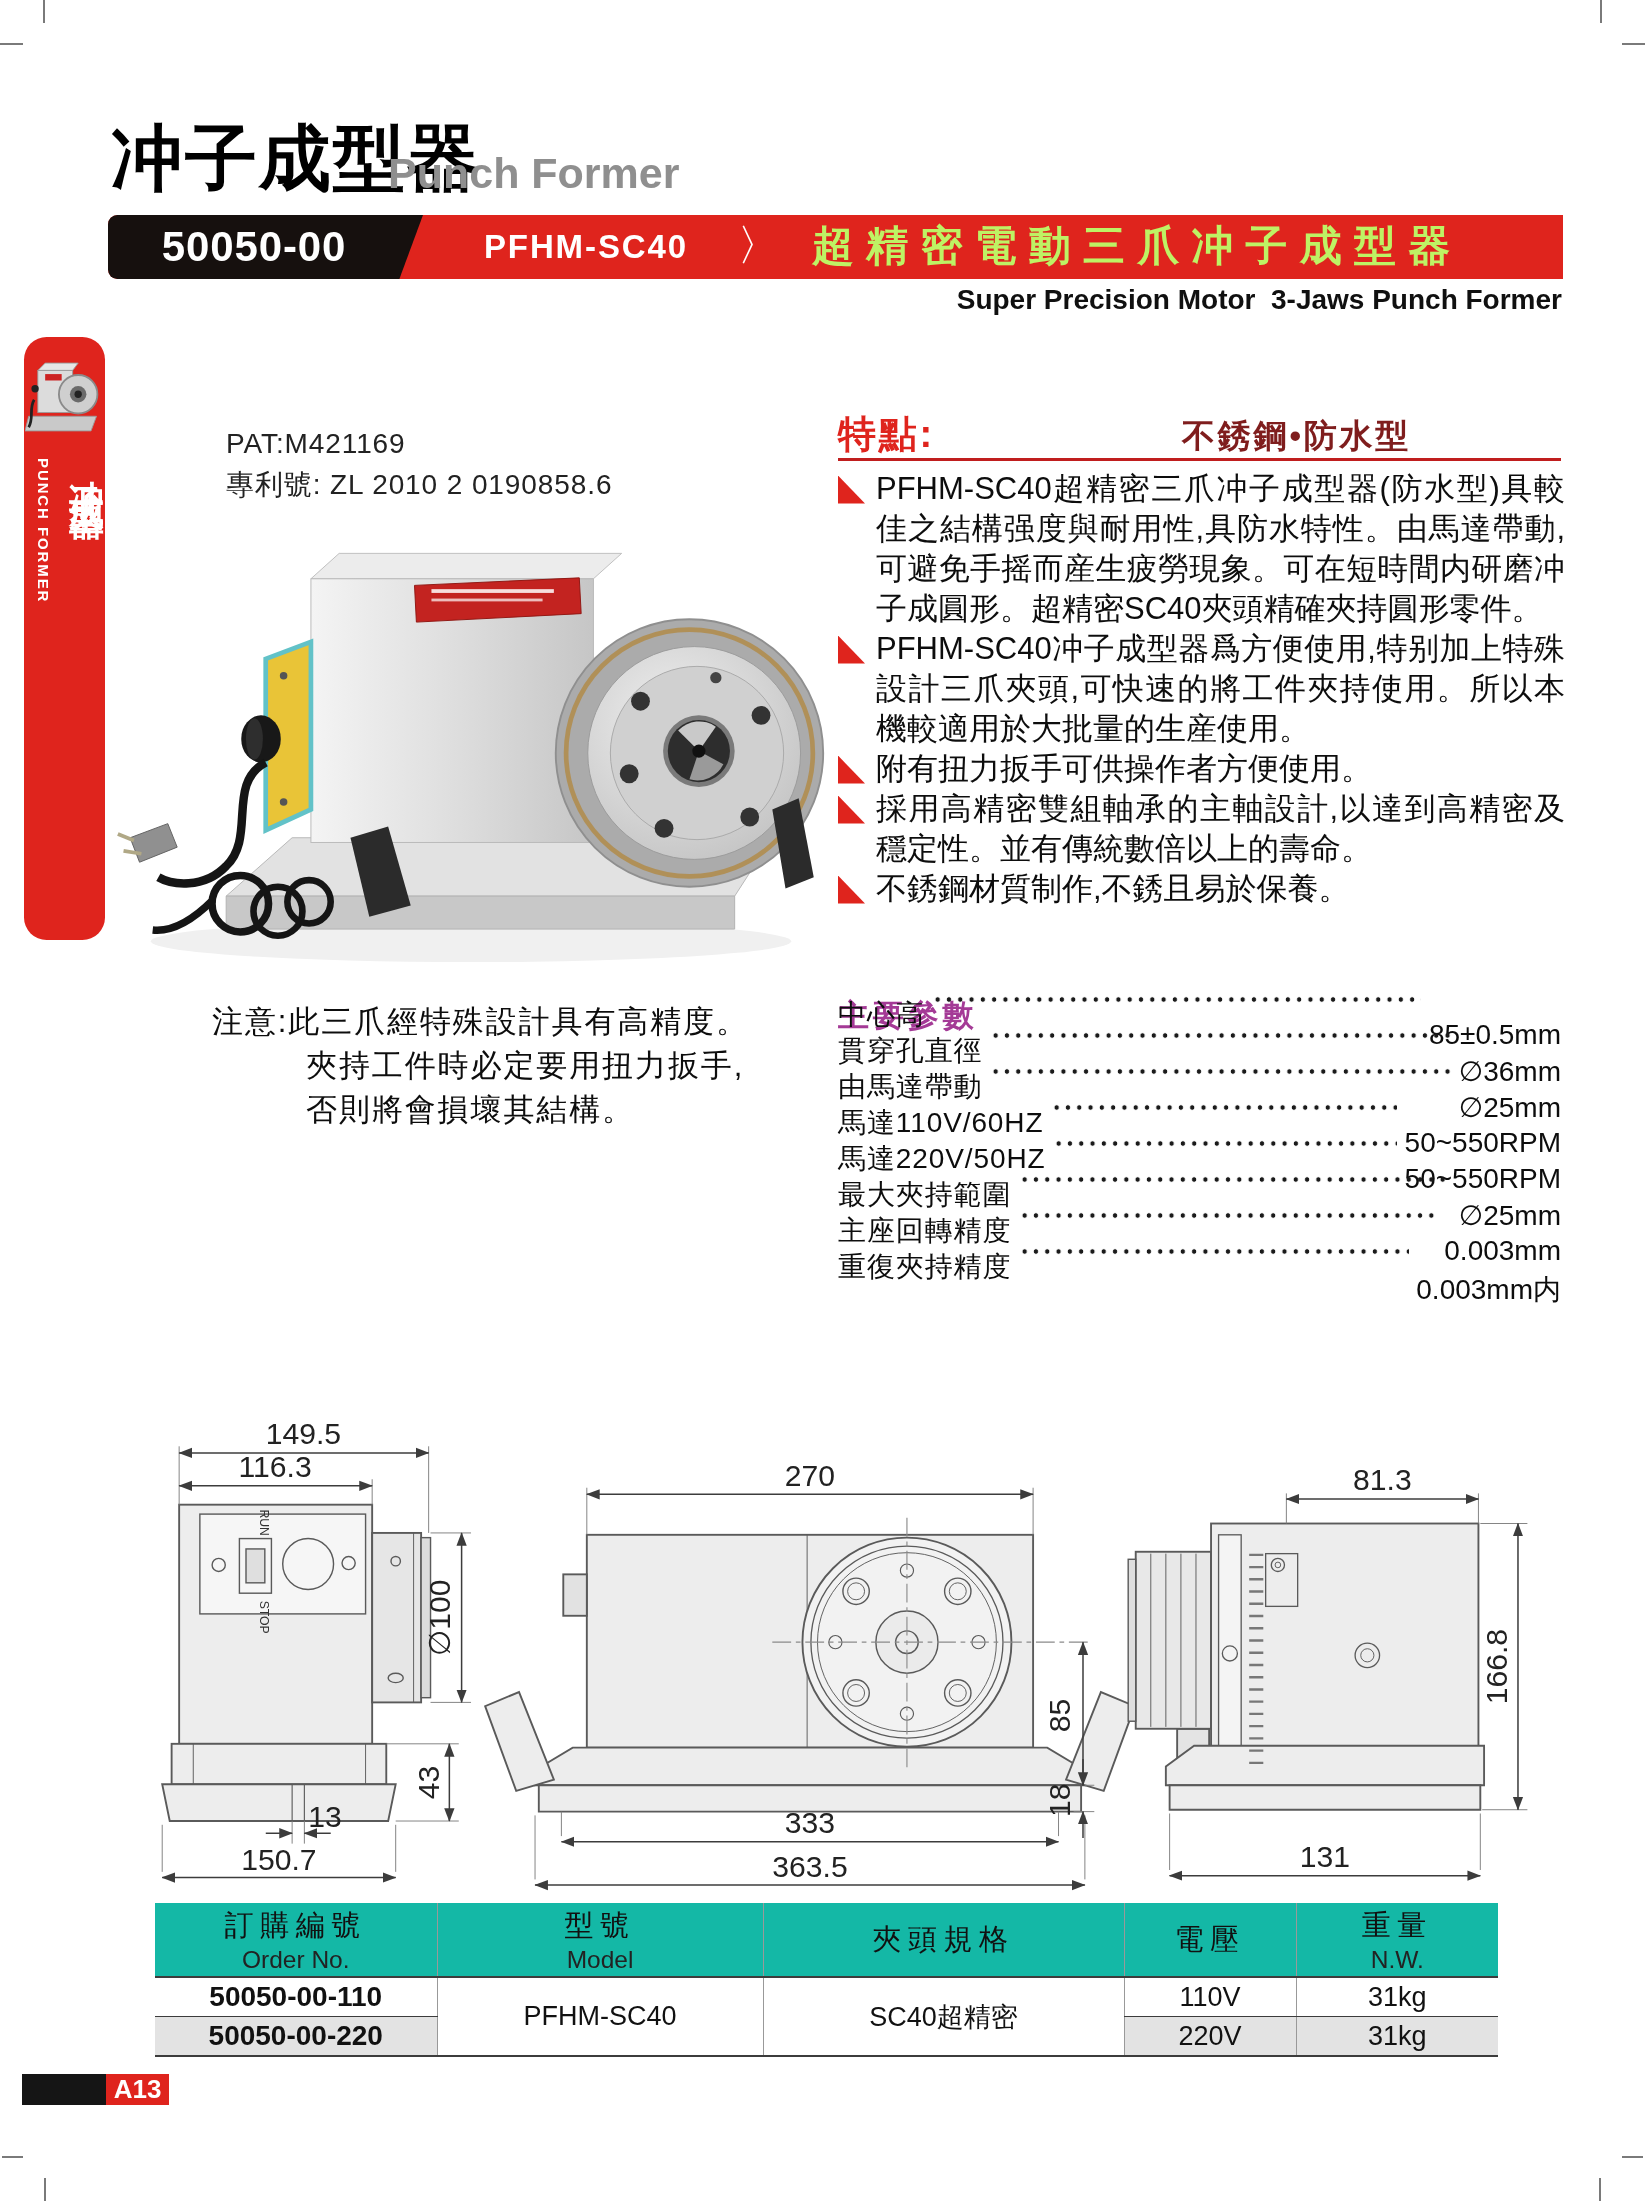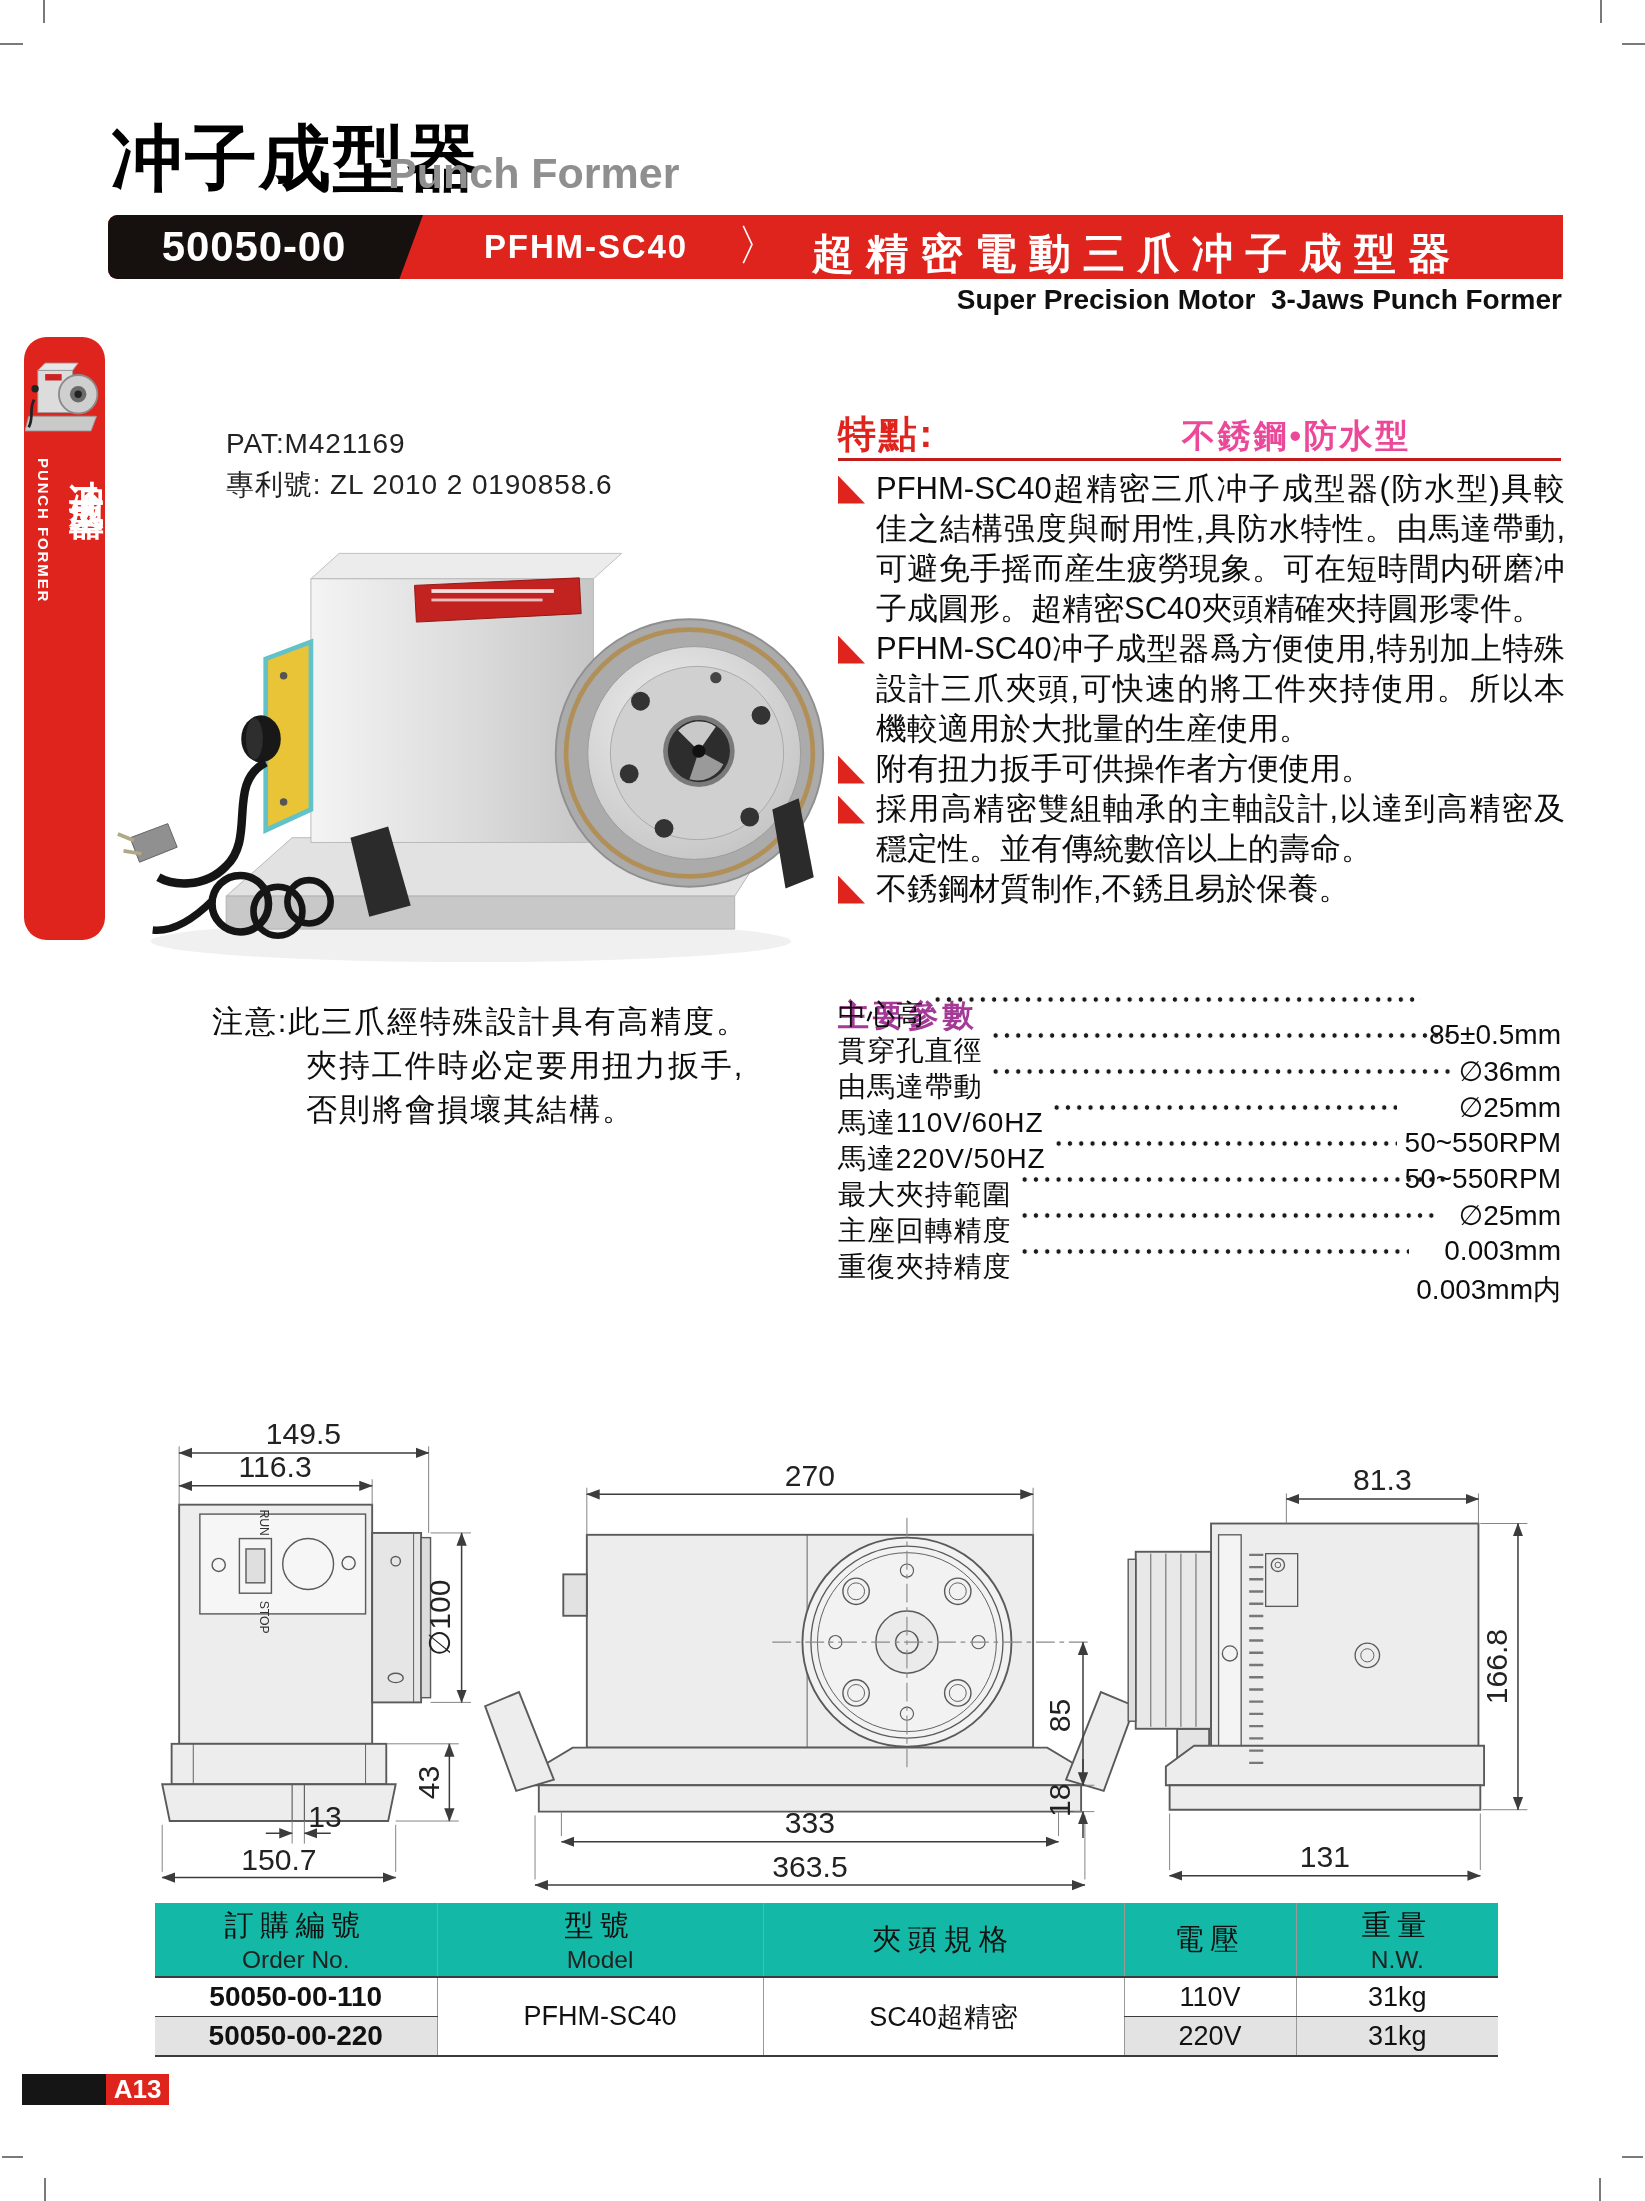--- a/index.html
+++ b/index.html
@@ -19,29 +19,29 @@
   .title-en{position:absolute;left:388px;top:149px;font-size:43px;font-weight:bold;color:#8f8f8f;white-space:nowrap;}
   
   .banner{position:absolute;left:108px;top:215px;width:1455px;height:64px;background:#df241d;border-radius:9.4px 0 0 9.4px;}
   .banner-black{position:absolute;left:0;top:0;width:315px;height:64px;background:#16100e;
                 border-radius:9.4px 0 0 9.4px;clip-path:polygon(0 0,100% 0,92.5% 100%,0 100%);}
   .banner-order{position:absolute;left:0;top:0;width:292px;height:64px;line-height:64px;text-align:center;
                 color:#fff;font-size:42px;font-weight:bold;letter-spacing:0.9px;}
   .banner-model{position:absolute;left:339px;top:0;width:278px;height:64px;line-height:64px;text-align:center;
                 color:#fff;font-size:33px;font-weight:bold;letter-spacing:1.9px;}
   .banner-chevron{position:absolute;left:629px;top:0;height:64px;line-height:60px;color:#fff;font-size:43px;font-weight:200;}
-  .banner-zh{position:absolute;left:704px;top:8px;height:64px;line-height:62px;color:#ffffff;font-size:42px;
+  .banner-zh{position:absolute;left:704px;top:0;height:64px;line-height:62px;color:#bef264;font-size:42px;
              font-weight:bold;letter-spacing:12.2px;white-space:nowrap;}
   .subtitle{position:absolute;right:83px;top:284px;font-size:28px;font-weight:bold;color:#101010;white-space:pre;}
   
   .pat{position:absolute;left:226px;top:428px;font-size:28px;color:#222;letter-spacing:0.9px;}
   .pat div{margin-bottom:5.6px;}
   
   .feat-h{position:absolute;left:838px;top:409px;font-size:38px;font-weight:bold;color:#df241d;letter-spacing:2.8px;}
-  .feat-tag{position:absolute;left:1182px;top:414px;font-size:33px;font-weight:bold;color:#ec4899;letter-spacing:2.8px;}
+  .feat-tag{position:absolute;left:1182px;top:414px;font-size:33px;font-weight:bold;color:#7f1d1d;letter-spacing:2.8px;}
   .feat-line{position:absolute;left:838px;top:458px;width:723px;height:2.8px;background:#c01e1e;}
   .bullets{position:absolute;left:838px;top:469px;width:727px;}
   .bullet{position:relative;padding-left:38px;font-size:31px;line-height:40px;text-align:justify;color:#0d0d0d;}
   .bullet .tri{position:absolute;left:0;top:6.6px;width:27px;height:28px;background:#df241d;
                clip-path:polygon(0 0,100% 100%,0 100%);}
   
   .param-h{position:absolute;left:838px;top:995px;font-size:31px;font-weight:bold;color:#a43a96;letter-spacing:3.8px;}
   .params{position:absolute;left:838px;top:996px;width:723px;}
   .prow{display:flex;align-items:flex-start;height:36px;font-size:28px;color:#0d0d0d;}
   .prow .lbl{white-space:nowrap;letter-spacing:0.9px;}

